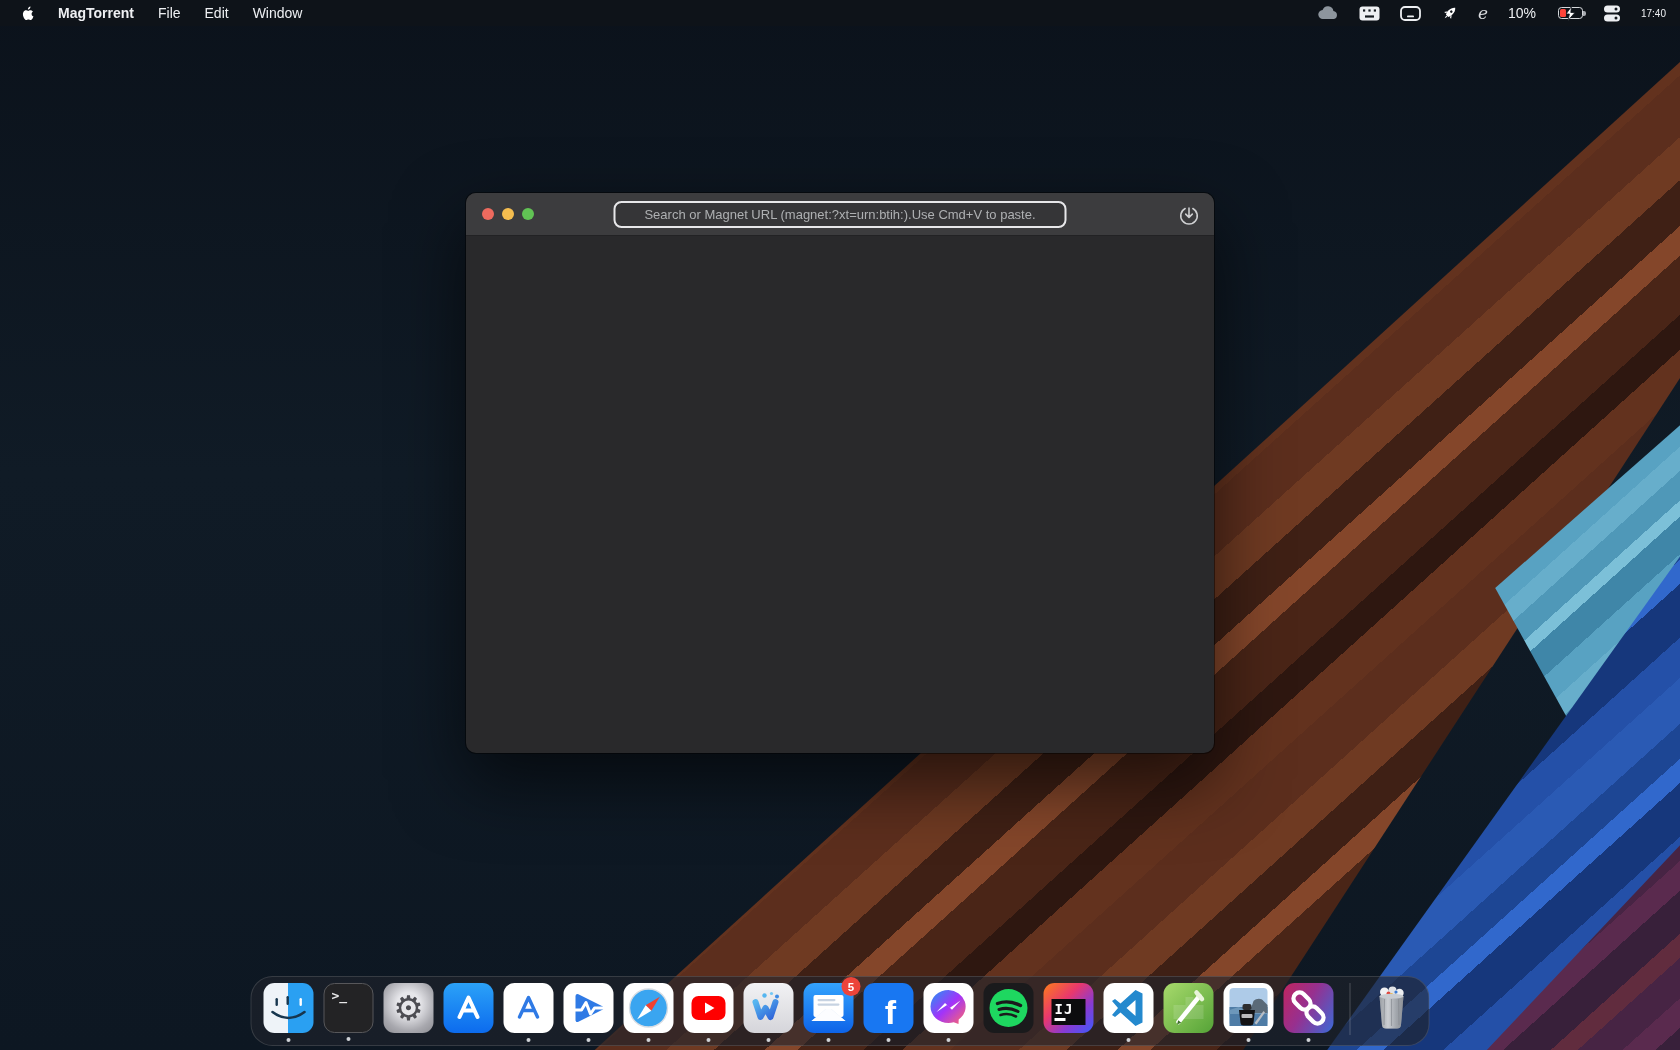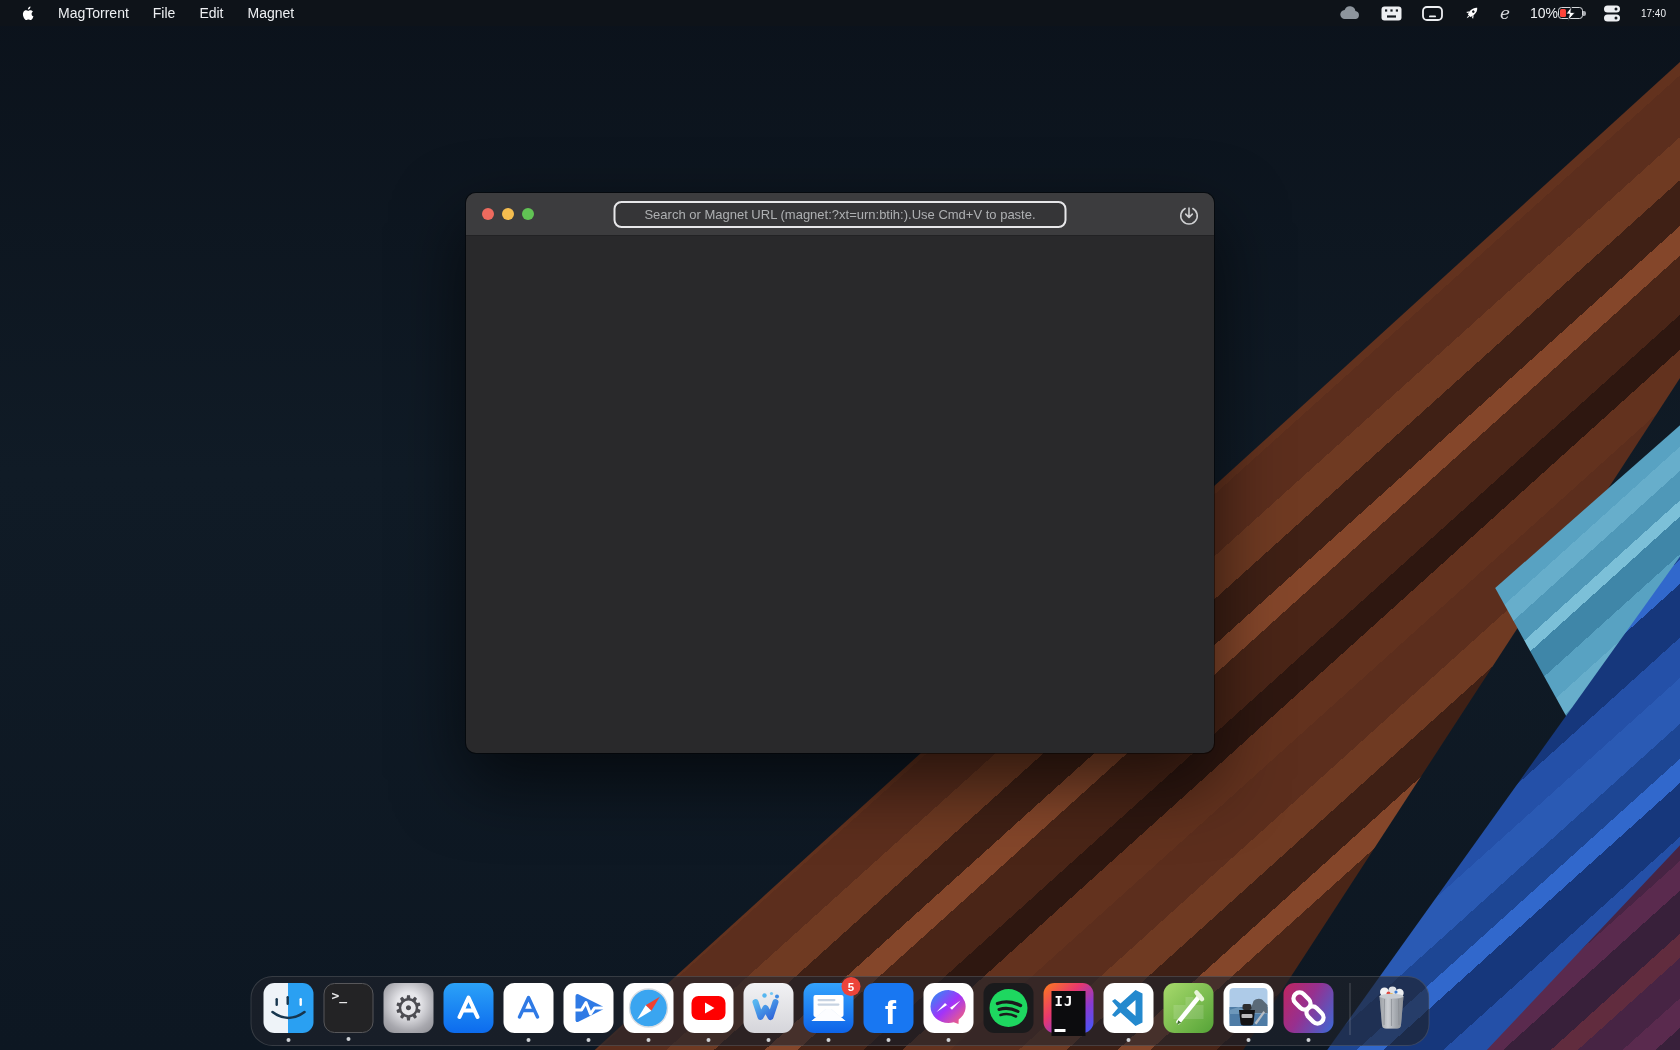--- a/index.html
+++ b/index.html
@@ -38,26 +38,26 @@
   }
 
   
   .menubar {
     position:absolute; top:0; left:0; width:100%; height:26px;
     background:rgba(15,19,26,.94); display:flex; align-items:center;
     justify-content:space-between; color:#eef0f3; font-size:14px; z-index:50;
   }
   .mb-left { display:flex; align-items:center; gap:0; padding-left:10px; }
   .mb-apple { width:36px; display:flex; justify-content:center; align-items:center; }
-  .mb-appname { font-weight:normal; padding:0 12px; }
+  .mb-appname { font-weight:bold; padding:0 12px; }
   .mb-menu { padding:0 12px; }
   .mb-right { display:flex; align-items:center; gap:20px; padding-right:14px; }
   .mb-ico { display:flex; align-items:center; }
   .mb-e { font-family:"DejaVu Serif", serif; font-style:italic; font-size:17px; color:#d9dbde; }
-  .mb-batt { display:flex; align-items:center; gap:0; }
+  .mb-batt { display:flex; align-items:center; gap:22px; }
   .bat-body { position:relative; width:25px; height:12px; border:1.5px solid rgba(235,238,242,.9);
               border-radius:3.5px; display:inline-block; }
   .bat-body:after { content:""; position:absolute; right:-4px; top:3px; width:2.5px; height:5px;
                     background:rgba(235,238,242,.7); border-radius:0 2px 2px 0; }
   .bat-fill { position:absolute; left:1px; top:1px; bottom:1px; width:28%;
               background:#ff453a; border-radius:1.5px; }
   .bat-bolt { position:absolute; left:5px; top:-2px; }
   .mb-clock { font-size:10px; }
 
   
@@ -130,21 +130,21 @@
   .bg-spotify   { background:#1a1a1c; }
   .bg-intellij  { background:linear-gradient(135deg,#fe7d1b 0%,#e8386d 38%,#8a3ad2 68%,#3b5bfd 100%); }
   .bg-greenpen  { background:linear-gradient(135deg,#a8da6c,#55a337); }
   .bg-magnet    { background:linear-gradient(120deg,#c0255f 0%,#97308f 45%,#3a6ad8 100%); }
 
   .term-glyph { position:absolute; left:7px; top:4px; color:#e8e8ea; font-weight:bold;
                 font-family:"DejaVu Sans Mono", monospace; font-size:13px; }
   .gear-glyph { font-size:34px; color:#4c4c52; line-height:1;
                 font-family:"DejaVu Sans", sans-serif; }
   .fb-glyph { color:#fff; font-size:34px; font-weight:bold; margin-top:8px; margin-left:4px; }
-  .ij-box { position:absolute; left:8px; top:8px; width:34px; height:45px; background:#0c0c0e; }
+  .ij-box { position:absolute; left:8px; top:16px; width:34px; height:26px; background:#0c0c0e; }
   .ij-text { position:absolute; left:3px; top:2px; color:#fff; font-weight:bold; font-size:14px;
              font-family:"DejaVu Sans Mono", monospace; letter-spacing:1px; }
   .ij-bar { position:absolute; left:3px; bottom:4px; width:11px; height:3px; background:#fff; }
 </style>
 </head>
 <body>
 
 <div class="screen">
 
   <div class="wp wp-base"></div>
@@ -157,21 +157,21 @@
   <div class="menubar">
     <div class="mb-left">
       <span class="mb-apple">
         <svg width="15" height="17" viewBox="0 0 24 26">
           <path fill="#ffffff" d="M16.9 13.8c0-2.6 2.1-3.8 2.2-3.9-1.2-1.8-3.1-2-3.7-2.1-1.6-.2-3.1 1-3.9 1-.8 0-2-1-3.4-.9-1.7 0-3.3 1-4.2 2.6-1.8 3.1-.5 7.8 1.3 10.3.9 1.3 1.9 2.7 3.3 2.6 1.3-.1 1.8-.9 3.4-.9 1.6 0 2 .9 3.4.9 1.4 0 2.3-1.3 3.2-2.6.9-1.5 1.3-2.9 1.4-3-.1 0-2.9-1.1-3-4zM14.1 5.1c.7-.9 1.2-2.1 1.1-3.3-1 0-2.3.7-3 1.6-.7.8-1.3 2.1-1.1 3.3 1.1.1 2.3-.6 3-1.6z"></path>
         </svg>
       </span>
       <span class="mb-appname">MagTorrent</span>
       <span class="mb-menu">File</span>
       <span class="mb-menu">Edit</span>
-      <span class="mb-menu">Magnet</span>
+      <span class="mb-menu">Window</span>
     </div>
     <div class="mb-right">
       <span class="mb-ico">
         <svg width="22" height="14" viewBox="0 0 26 16">
             <path fill="#8d959d" d="M7 15a5.3 5.3 0 0 1-.4-10.6A6.6 6.6 0 0 1 19.4 5.6 4.8 4.8 0 0 1 20 15Z"></path>
           </svg>
       </span>
       <span class="mb-ico">
         <svg width="21" height="15" viewBox="0 0 21 15">
           <rect x="0.5" y="0.5" width="20" height="14" rx="3" fill="#edeff2"></rect>

